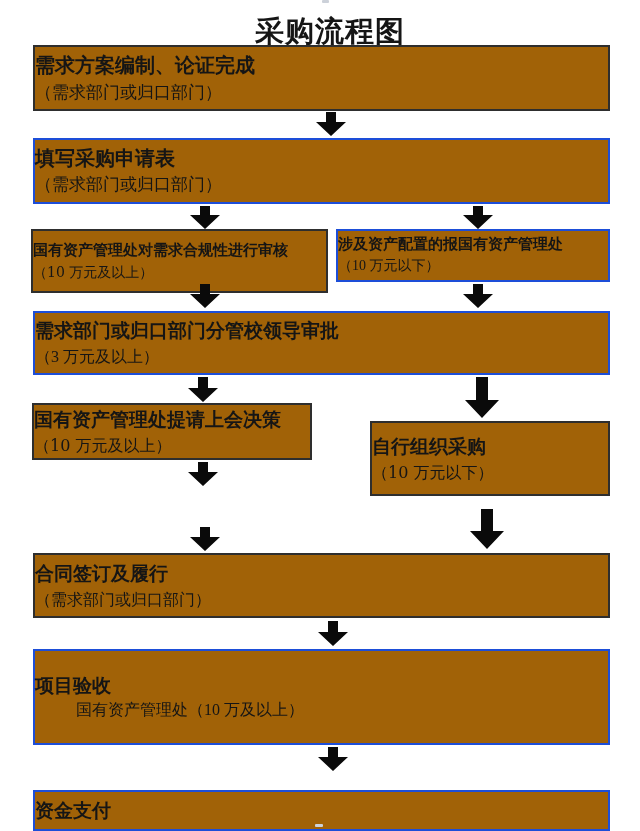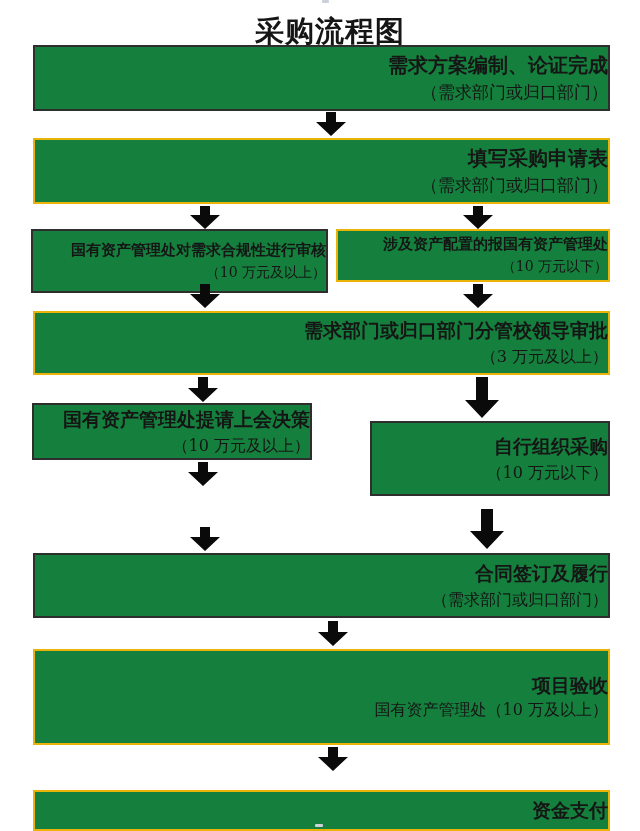--- a/index.html
+++ b/index.html
@@ -19,30 +19,30 @@
     margin: 10px;
     text-align: center;
     font-size: 29px;
     font-weight: bold;
     letter-spacing: 1px;
     line-height: 38px;
   }
   .box {
     position: absolute;
     box-sizing: border-box;
-    background: #15803d;
+    background: #a16207;
     display: flex;
     flex-direction: column;
-    align-items: flex-end;
+    align-items: flex-start;
     justify-content: center;
     text-align: center;
     line-height: 1.32;
   }
   .b-dark { border: 2px solid #2e2e2e; }
-  .b-gray { border: 2px solid #eab308; }
+  .b-gray { border: 2px solid #1d4ed8; font-family: Liberation Serif, serif; }
   .box-title { font-weight: bold; }
   .box-sub { font-weight: normal; margin-top: 3px; }
   .size-lg .box-title { font-size: 20px; }
   .size-lg .box-sub   { font-size: 17px; }
   .size-md .box-title { font-size: 19px; }
   .size-md .box-sub   { font-size: 16px; }
   .size-sm .box-title { font-size: 15px; }
   .size-sm .box-sub   { font-size: 14px; margin-top: 2px; }
   .arrow { position: absolute; line-height: 0; }
   .arrow svg { display: block; }

